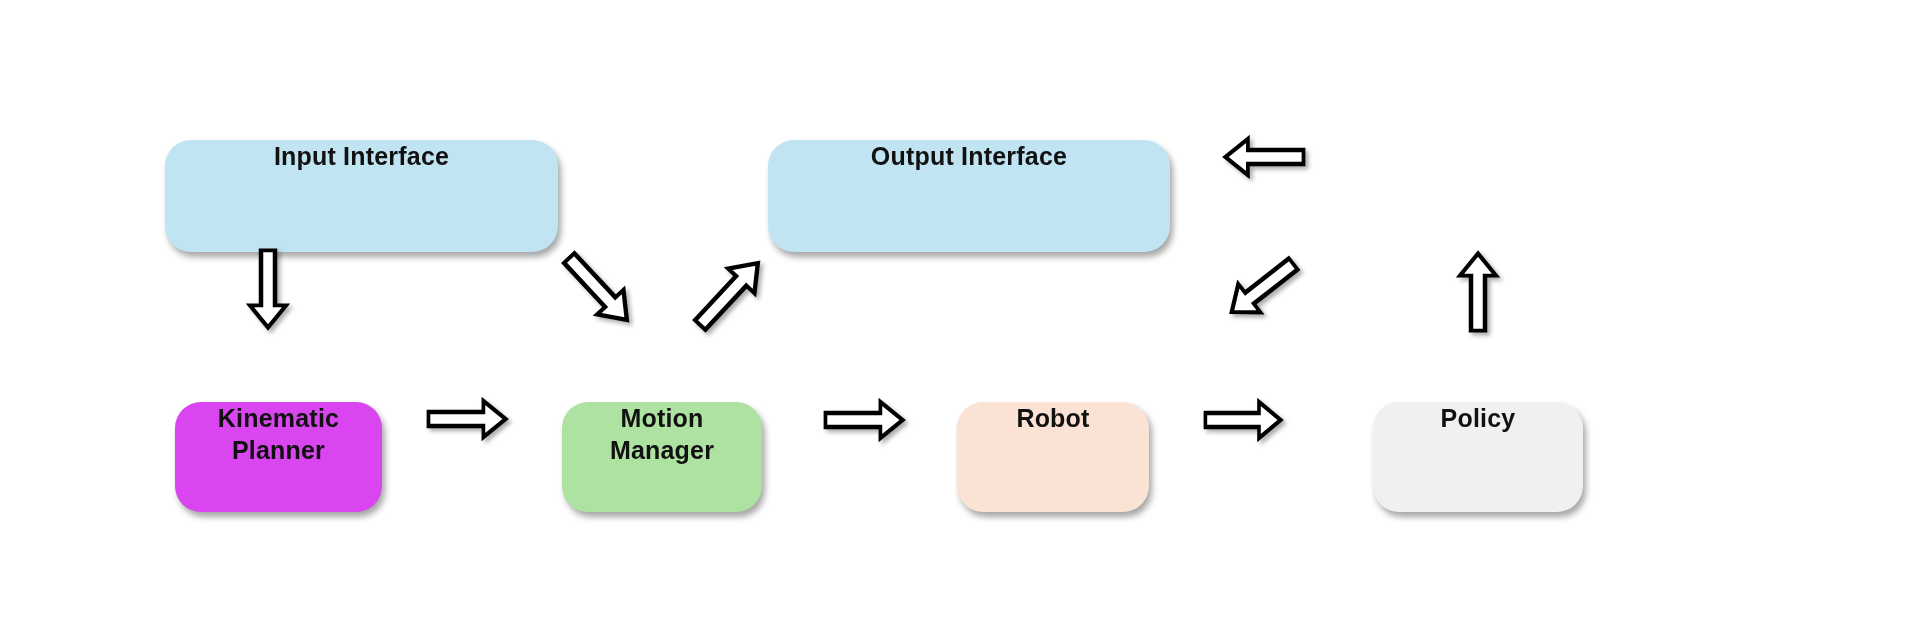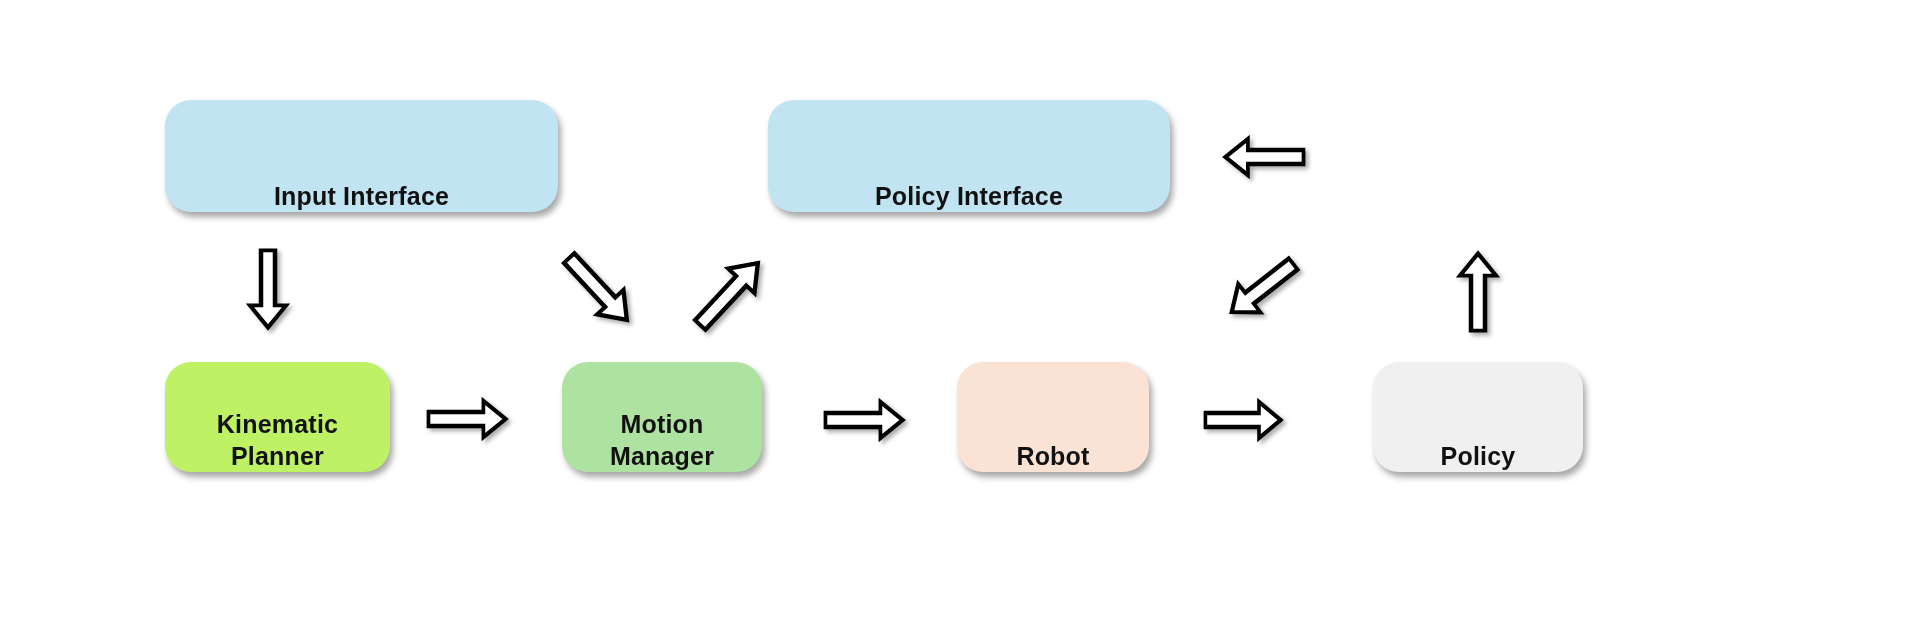--- a/index.html
+++ b/index.html
@@ -9,24 +9,25 @@
     width: 1920px;
     height: 634px;
     background: #ffffff;
     overflow: hidden;
     font-family: "Liberation Sans", sans-serif;
   }
   .node {
     position: absolute;
     border-radius: 26px;
     display: flex;
-    align-items: flex-end;
+    align-items: flex-start;
     justify-content: center;
     box-shadow: 3px 5px 6px rgba(0,0,0,0.35);
     padding: 0 22px;
+    margin-top: 40px;
   }
   .node .label {
     font-weight: 700;
     font-size: 25px;
     line-height: 1.28;
     color: #111111;
     text-align: center;
     letter-spacing: 0.2px;
   }
   .arrow-wrap {
@@ -50,25 +51,25 @@
 </head>
 <body>
 
 <div class="canvas">
 
   <div class="node" style="left: 165px; top: 100px; width: 393px; height: 112px; background: rgb(193, 228, 242);">
     <span class="label">Input Interface</span>
   </div>
 
   <div class="node" style="left: 768px; top: 100px; width: 402px; height: 112px; background: rgb(193, 228, 242);">
-    <span class="label">Policy Interface</span>
+    <span class="label">Output Interface</span>
   </div>
 
 
-  <div class="node" style="left: 165px; top: 362px; width: 225px; height: 110px; background: #bef264;">
+  <div class="node" style="left: 175px; top: 362px; width: 207px; height: 110px; background: #d946ef;">
     <span class="label">Kinematic Planner</span>
   </div>
 
   <div class="node" style="left: 562px; top: 362px; width: 200px; height: 110px; background: rgb(174, 226, 161);">
     <span class="label">Motion Manager</span>
   </div>
 
   <div class="node" style="left: 957px; top: 362px; width: 192px; height: 110px; background: rgb(250, 227, 213);">
     <span class="label">Robot</span>
   </div>

